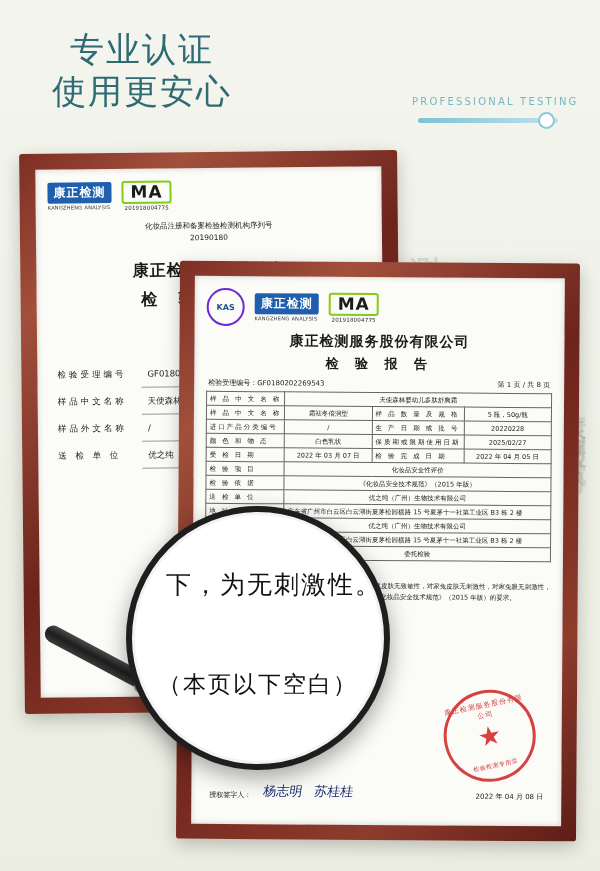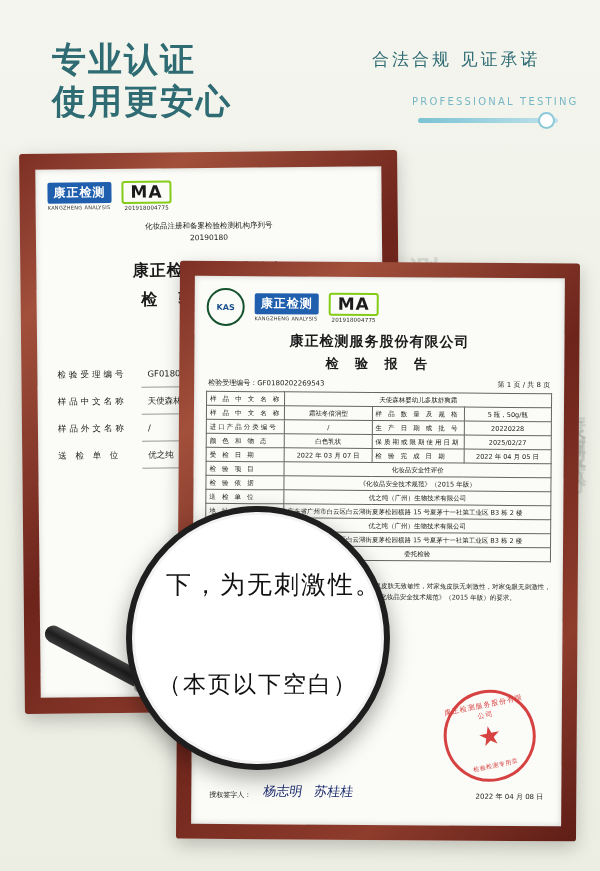--- a/index.html
+++ b/index.html
@@ -7,21 +7,21 @@
     width:600px;height:871px;
     background:#f2f3ec;
     font-family:"DejaVu Sans","Liberation Sans",sans-serif;
     overflow:hidden;
     position:relative;
   }
   .page{position:relative;width:600px;height:871px;overflow:hidden;background:linear-gradient(180deg,#f4f5ee 0%,#eef0e6 55%,#eceee3 100%);}
 
   
   .header{position:absolute;left:0;top:0;width:600px;height:150px;}
-  .h-title{position:absolute;left:52px;top:38px;color:#2e6b73;font-size:34px;line-height:42px;letter-spacing:2px;font-weight:bold;}
+  .h-title{position:absolute;left:52px;top:28px;color:#2e6b73;font-size:34px;line-height:42px;letter-spacing:2px;font-weight:normal;text-align:center;}
   .h-title div{white-space:nowrap;}
   .h-sub{position:absolute;left:372px;top:48px;color:#2e6b73;font-size:17px;letter-spacing:3px;white-space:nowrap;}
   .h-en{position:absolute;left:404px;top:96px;color:#76b7c6;font-size:10px;letter-spacing:2.2px;white-space:nowrap;margin-left:8px;}
   .h-bar{position:absolute;left:418px;top:118px;width:140px;height:5px;border-radius:3px;background:linear-gradient(90deg,#7cc3d4 0%,#bfe2ea 100%);}
   .h-dot{position:absolute;left:540px;top:114px;width:13px;height:13px;border-radius:50%;background:#ffffff;box-shadow:0 0 0 2px #8cc9d8;}
 
   
   .wm{position:absolute;color:rgba(170,178,168,.35);font-size:30px;letter-spacing:6px;font-weight:bold;pointer-events:none;}
   .wm1{left:252px;top:252px;}
   .wm2{right:8px;top:392px;font-size:26px;writing-mode:vertical-rl;letter-spacing:8px;}
@@ -39,21 +39,21 @@
   #cert1 .mat{left:16px;top:16px;right:16px;bottom:16px;}
 
   
   #cert2{left:178px;top:262px;width:400px;height:578px;transform:rotate(0.4deg);}
   #cert2 .mat{left:15px;top:15px;right:15px;bottom:15px;}
 
   .doc{position:absolute;inset:0;padding:10px 12px;box-sizing:border-box;color:#1b1b1b;}
 
   
   .logos{display:flex;align-items:center;gap:10px;margin-top:2px;}
-  .kas{width:34px;height:34px;border-radius:50%;border:2px solid #14532d;display:flex;align-items:center;justify-content:center;color:#1a4f8a;font-size:8px;font-weight:bold;flex:none;}
+  .kas{width:34px;height:34px;border-radius:50%;border:2px solid #6d28d9;display:flex;align-items:center;justify-content:center;color:#1a4f8a;font-size:8px;font-weight:bold;flex:none;}
   .kz{flex:none;}
   .kz .kzbox{background:#1f5fae;color:#fff;font-size:12px;font-weight:bold;padding:2px 6px;border-radius:2px;letter-spacing:1px;white-space:nowrap;}
   .kz .kzen{font-size:5px;color:#333;letter-spacing:.3px;margin-top:1px;}
   .ma{flex:none;text-align:center;}
   .ma .mabox{border:2px solid #84cc16;border-radius:3px;padding:0 7px;font-size:17px;font-weight:bold;letter-spacing:1px;line-height:19px;}
   .ma .manum{font-size:5.5px;letter-spacing:.2px;margin-top:1px;}
 
   .c-org{text-align:center;font-size:14px;font-weight:bold;letter-spacing:1px;margin-top:6px;}
   .c-rep{text-align:center;font-size:13px;font-weight:bold;letter-spacing:6px;margin-top:4px;}
   .c-meta{display:flex;justify-content:space-between;font-size:7px;margin-top:6px;padding:0 2px;}
@@ -104,21 +104,20 @@
 </head>
 <body>
 
 <div class="page">
 
   <div class="header">
     <div class="h-title">
       <div>专业认证</div>
       <div>使用更安心</div>
     </div>
-    <div class="h-sub">合法合规  见证承诺</div>
     <div class="h-en">PROFESSIONAL TESTING</div>
     <div class="h-bar"></div>
     <div class="h-dot"></div>
   </div>
 
   <div class="wm wm1">康 正 检 测</div>
   <div class="wm wm2">康正检测服务股份</div>
   <div class="wm wm3">康正</div>
   <div class="wm wm4">Kangzheng Analysis</div>
 

